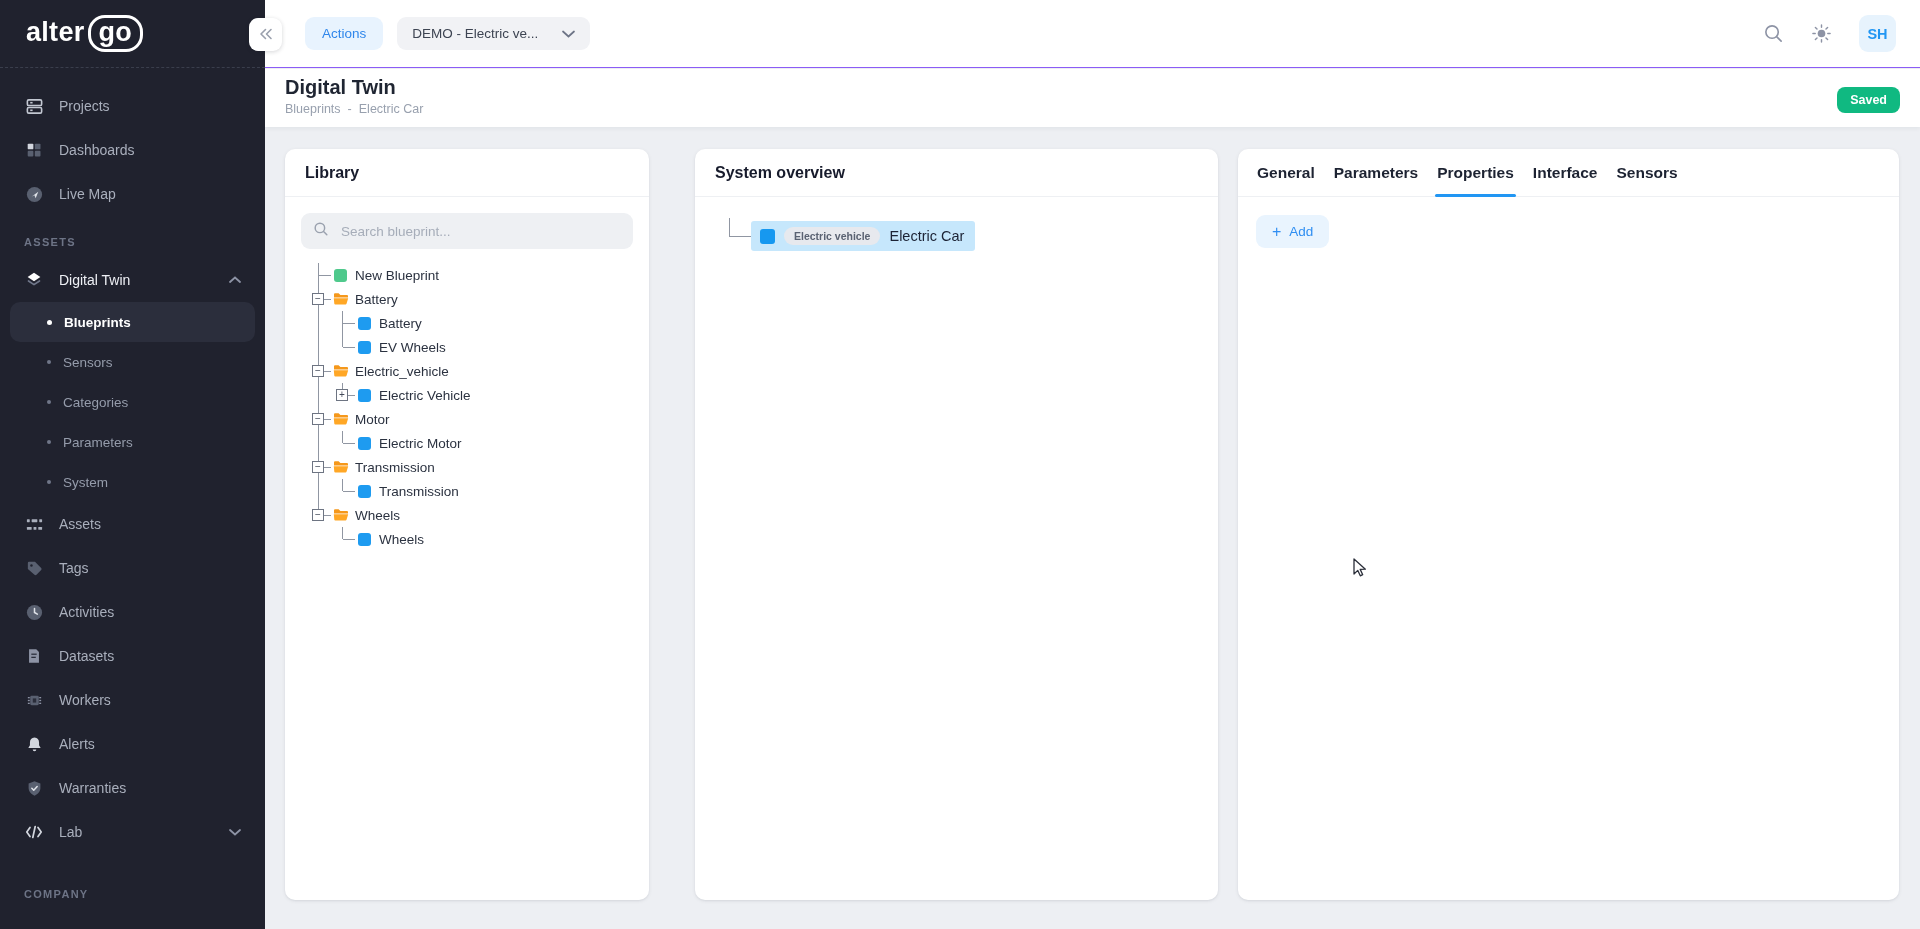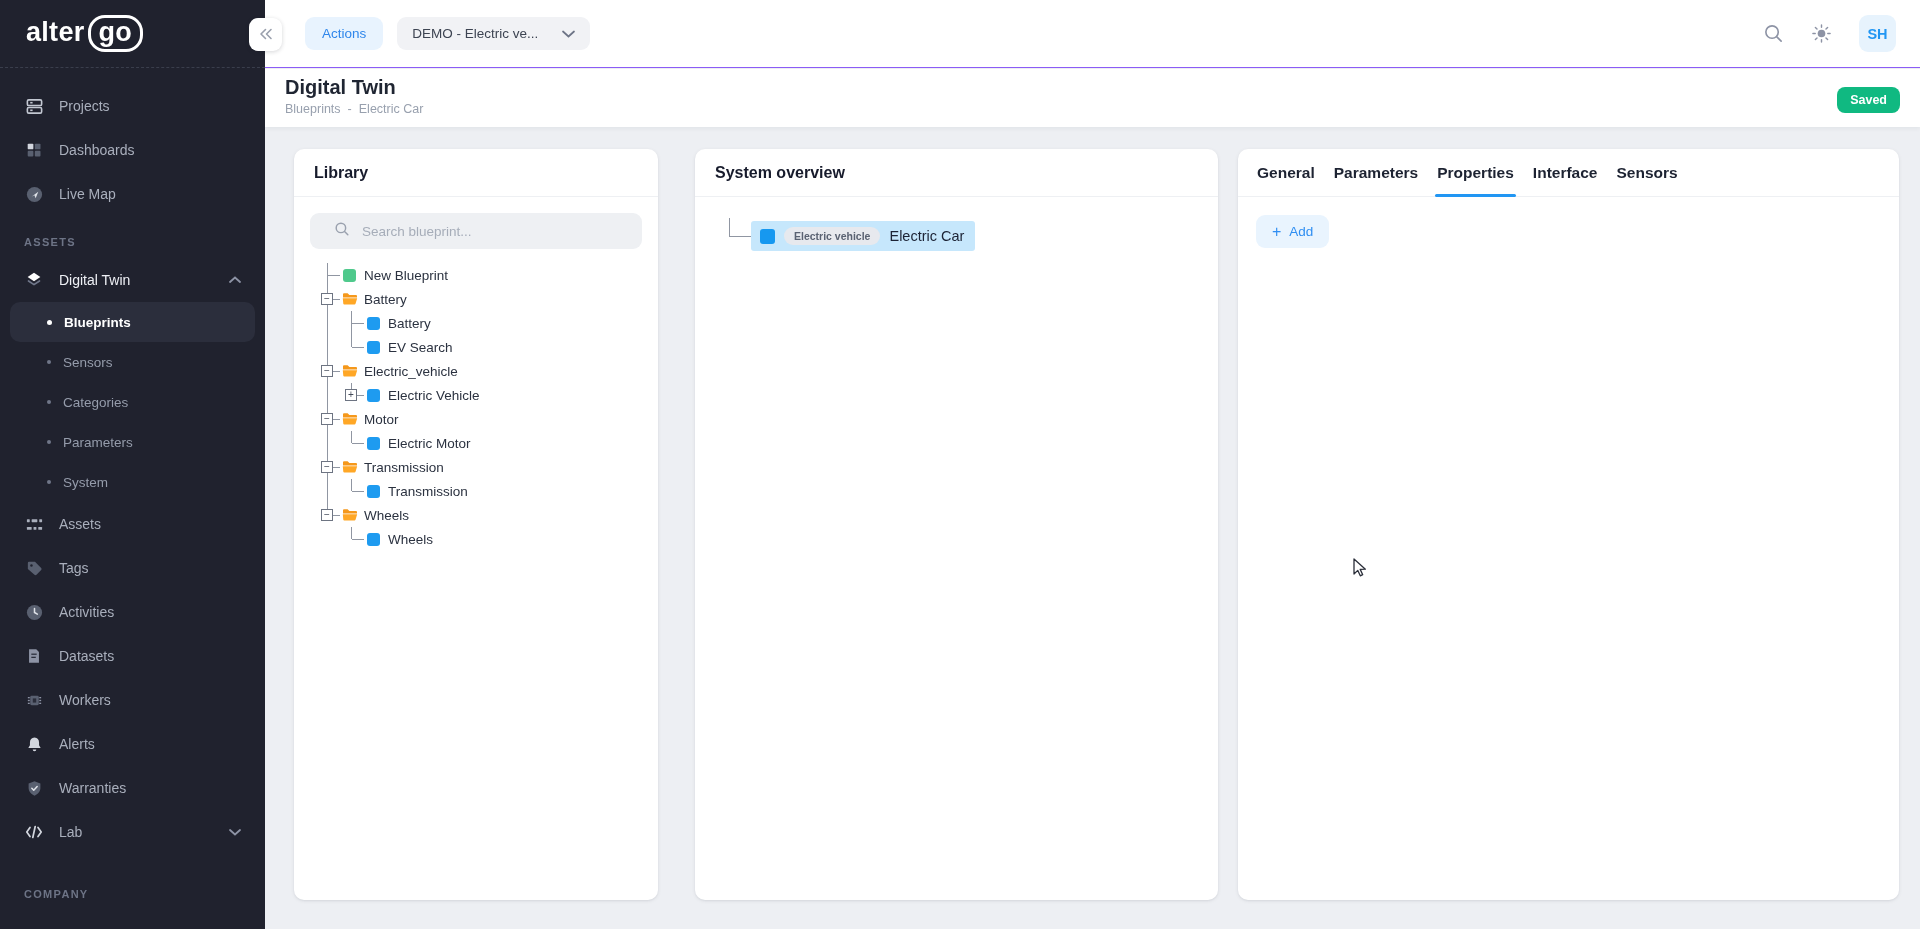--- a/index.html
+++ b/index.html
@@ -47,29 +47,29 @@
   .pagehead { position:absolute; left:265px; top:69px; width:1655px; height:58px; background:#fff;
     box-shadow:0 2px 4px rgba(25,30,45,.05); padding:7px 20px 0 20px; z-index:1; }
   .page-title { font-size:20px; font-weight:700; color:#1f2532; }
   .breadcrumb { margin-top:3px; font-size:12.5px; color:#98a0ae; display:flex; gap:7px; }
   .saved-badge { position:absolute; right:20px; top:18px; background:#10b981; color:#fff; font-size:12.5px; font-weight:700;
     padding:6px 13px; border-radius:8px; }
 
   
   .panel { position:absolute; top:149px; height:751px; background:#fff; border-radius:10px;
     box-shadow:0 1px 2px rgba(16,24,40,.05), 0 1px 4px rgba(16,24,40,.07); }
-  .panel-library { left:285px; width:364px;margin-left:9px; }
+  .panel-library { left:285px; width:364px; }
   .panel-sysov  { left:695px; width:523px; }
   .panel-details{ left:1238px; width:661px; }
   .panel-header { height:48px; display:flex; align-items:center; padding:0 20px; border-bottom:1px solid #eef0f3;
     font-size:16px; font-weight:700; color:#171b2c; }
   .panel-body { padding:16px; }
 
   
-  .search-box { height:36px; background:#eef0f3; border-radius:9px; display:flex; align-items:center; gap:10px; padding:0 24px; margin-bottom:14px; }
+  .search-box { height:36px; background:#eef0f3; border-radius:9px; display:flex; align-items:center; gap:10px; padding:0 12px; margin-bottom:14px; }
   .search-box input { flex:1; background:transparent; border:none; outline:none; font-family:inherit; font-size:13.5px; color:#374151; }
   .search-box input::placeholder { color:#a6adb9; }
 
   
   .tree { padding-left:6px; }
   .trow { height:24px; display:flex; align-items:center; font-size:13.5px; color:#2b3240; cursor:pointer; }
   .tc { width:24px; height:24px; position:relative; flex:none; }
   .tc.vf::before { content:""; position:absolute; left:11px; top:0; height:24px; border-left:1px solid #9096a2; }
   .tc.vh::before { content:""; position:absolute; left:11px; top:0; height:12px; border-left:1px solid #9096a2; }
   .tc.tk::after { content:""; position:absolute; left:12px; width:12px; top:12px; border-top:1px solid #9096a2; }
@@ -368,21 +368,21 @@
         <span class="tc vf"></span>
         <span class="tc vf tk"></span>
         <span class="sq blue"></span>
         <span>Battery</span>
       </div>
 
       <div class="trow">
         <span class="tc vf"></span>
         <span class="tc vh tk"></span>
         <span class="sq blue"></span>
-        <span>EV Search</span>
+        <span>EV Wheels</span>
       </div>
 
       <div class="trow">
         <span class="tc vf tk">
             <span class="exp minus"></span>
           </span>
         <span class="folder-ic">
           <svg width="16" height="14" viewBox="0 0 16 14">
               <path d="M1 2.2 a1 1 0 0 1 1-1 h3.6 l1.8 1.8 h6.6 a1 1 0 0 1 1 1 V5.6 H1 Z" fill="#f5981b"></path>
               <path d="M0.8 6.2 h14.4 l-1.7 5.6 a1 1 0 0 1 -1 .7 H2.3 a1 1 0 0 1 -1-.8 Z" fill="#ffa726"></path>

